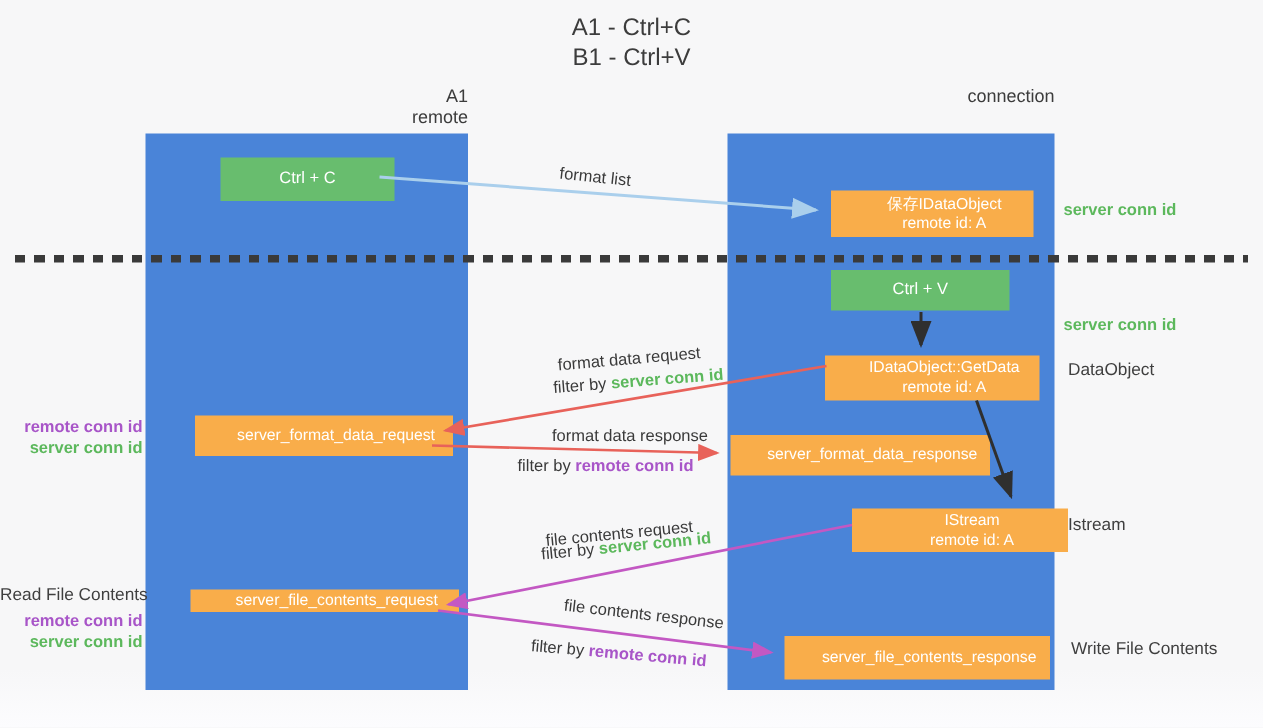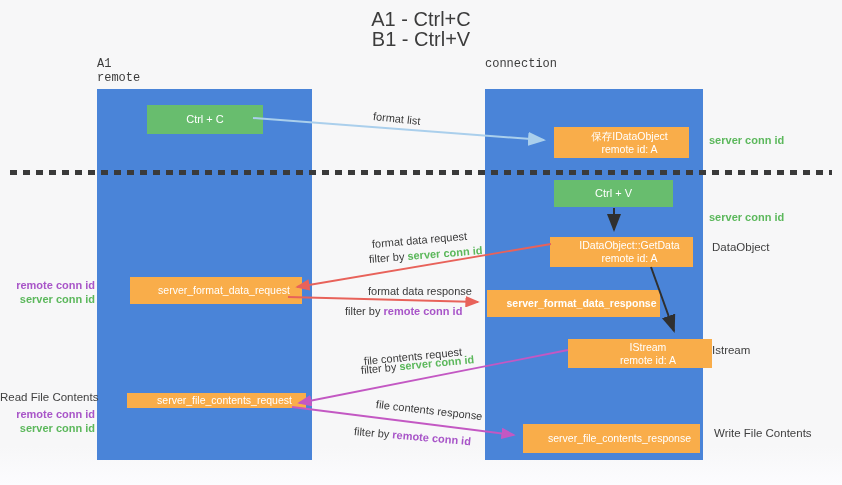--- a/index.html
+++ b/index.html
@@ -3,42 +3,42 @@
 <meta charset="utf-8">
 <style>
   html,body{margin:0;padding:0;background:#f7f7f8;}
   .canvas{
     position:relative;width:842px;height:485px;
     background:linear-gradient(180deg,#f7f7f8 0%,#f7f7f8 92%,#fcfcfe 100%);
     font-family:"Liberation Sans","DejaVu Sans",sans-serif;
     color:#3a3a3a;overflow:hidden;
   }
   .title{position:absolute;left:0;right:0;top:9px;text-align:center;
-         font-size:20px;line-height:20px;color:#3c3c3c;}
-  .lane-header{position:absolute;top:57px;text-align:left;font-size:12px;
-               line-height:14px;color:#3c3c3c;font-family:Liberation Mono, monospace;}
+         font-size:16px;line-height:20px;color:#3c3c3c;}
+  .lane-header{position:absolute;top:57px;text-align:right;font-size:12px;
+               line-height:14px;color:#3c3c3c;}
   #hdr-left{left:97px;width:215px;}
   #hdr-right{left:485px;width:218px;}
   .lane{position:absolute;top:89px;height:371px;background:#4a84d8;z-index:1;}
   #lane-left{left:97px;width:215px;}
   #lane-right{left:485px;width:218px;}
   .divider{position:absolute;left:10px;top:170px;width:822px;height:5px;z-index:2;
     background:repeating-linear-gradient(90deg,#3a3a3a 0 7px,transparent 7px 13px);}
   .box{position:absolute;z-index:3;display:flex;flex-direction:column;
        align-items:center;justify-content:center;text-align:center;
        color:#fff;font-size:10.5px;line-height:13px;white-space:nowrap;}
   .box-green{background:#68bd6e;}
   .box-orange{background:#f9ad4a;padding-left:16px;}
   #box-ctrl-c{left:147px;top:105px;width:116px;height:29px;font-size:11px;}
   #box-ctrl-v{left:554px;top:180px;width:119px;height:27px;font-size:11px;}
   #box-save{left:554px;top:127px;width:119px;height:31px;}
   #box-getdata{left:550px;top:237px;width:127px;height:30px;}
   #box-istream{left:568px;top:339px;width:128px;height:29px;}
   #box-format-req{left:130px;top:277px;width:156px;height:27px;}
-  #box-format-resp{left:487px;top:290px;width:157px;height:27px;font-weight:bold;}
+  #box-format-resp{left:487px;top:290px;width:157px;height:27px;}
   #box-file-req{left:127px;top:393px;width:163px;height:15px;}
   #box-file-resp{left:523px;top:424px;width:161px;height:29px;}
   .flow-label{position:absolute;z-index:4;font-size:11px;line-height:13px;
               white-space:nowrap;transform-origin:left center;color:#3a3a3a;}
   #fl-format-list{left:373px;top:110px;transform:rotate(6deg);}
   #fl-fdr1{left:372px;top:238px;transform:rotate(-5deg);}
   #fl-fdr2{left:369px;top:253px;transform:rotate(-4.5deg);}
   #fl-fdresp1{left:368px;top:285px;}
   #fl-fdresp2{left:345px;top:305px;}
   #fl-fcr1{left:364px;top:355px;transform:rotate(-5.5deg);}

